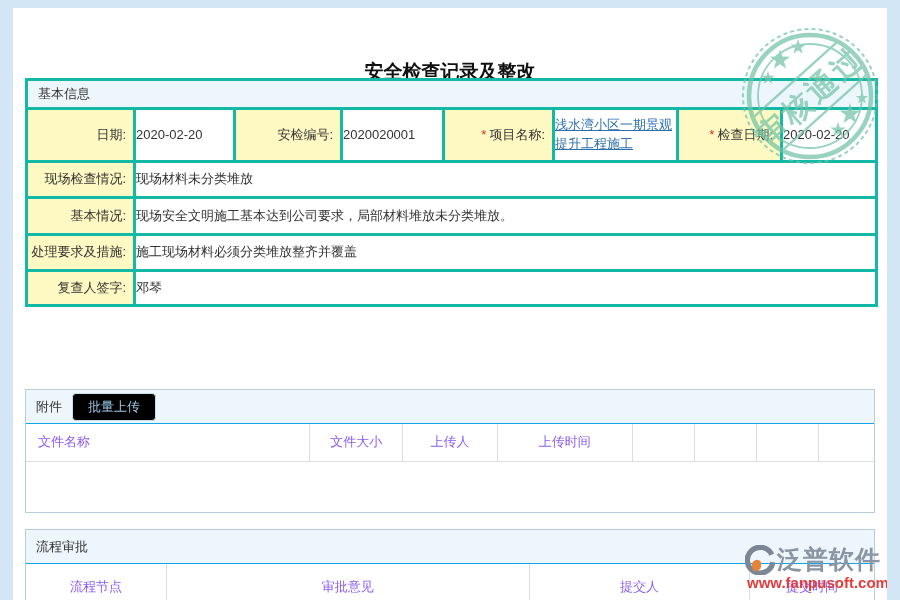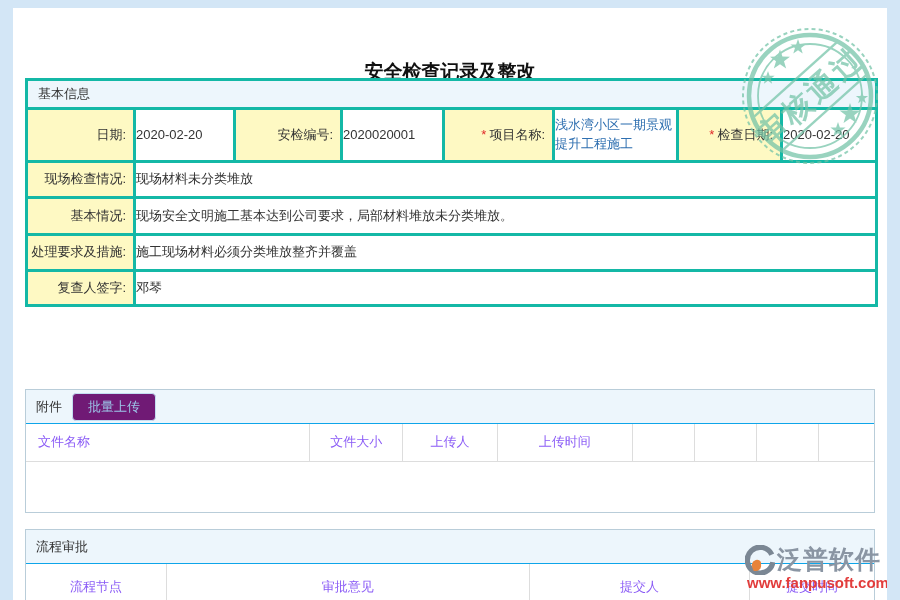--- a/index.html
+++ b/index.html
@@ -29,35 +29,35 @@
     padding:3px 0; line-height:1.45; overflow:hidden;
   }
   table.main td.sec {
     background:#edf6fc; text-align:left; padding-left:10px; color:#333;
   }
   table.main td.lbl {
     background:#fef9c3; text-align:right; padding-right:7px; white-space:nowrap;
   }
   table.main td.val { background:#fff; text-align:left; }
   .req { color:#e02a2a; margin-right:3px; font-size:13px; }
-  a.plink { color:#2e6fb0; cursor:pointer; }
+  a.plink { color:#2e6fb0; text-decoration:underline; cursor:pointer; }
   
   .panel {
     position:absolute; left:12px; width:850px;
     border:1px solid #b9cdd9; background:#fff;
   }
   .panel-attach { top:381px; height:124px; }
   .panel-approve { top:521px; height:90px; }
   .panel-title {
     height:34px; background:#edf6fc; border-bottom:1px solid #0ea5e9;
     display:flex; align-items:center; padding-left:10px;
     font-size:13px; color:#333;
   }
   .upload-btn {
-    margin-left:10px; background:#701a75; color:#9cc6e8;
+    margin-left:10px; background:#000000; color:#9cc6e8;
     border:1px solid #c4ddf1; border-radius:4px;
     padding:4px 15px; font-size:13px; cursor:pointer;
   }
   table.grid {
     width:100%; border-collapse:collapse; table-layout:fixed; font-size:13px;
   }
   table.grid th {
     font-weight:normal; color:#8b5cf6; height:37px;
     border-right:1px solid #dddddd; border-bottom:1px solid #dddddd;
     text-align:center; background:#fff; overflow:hidden; white-space:nowrap;

